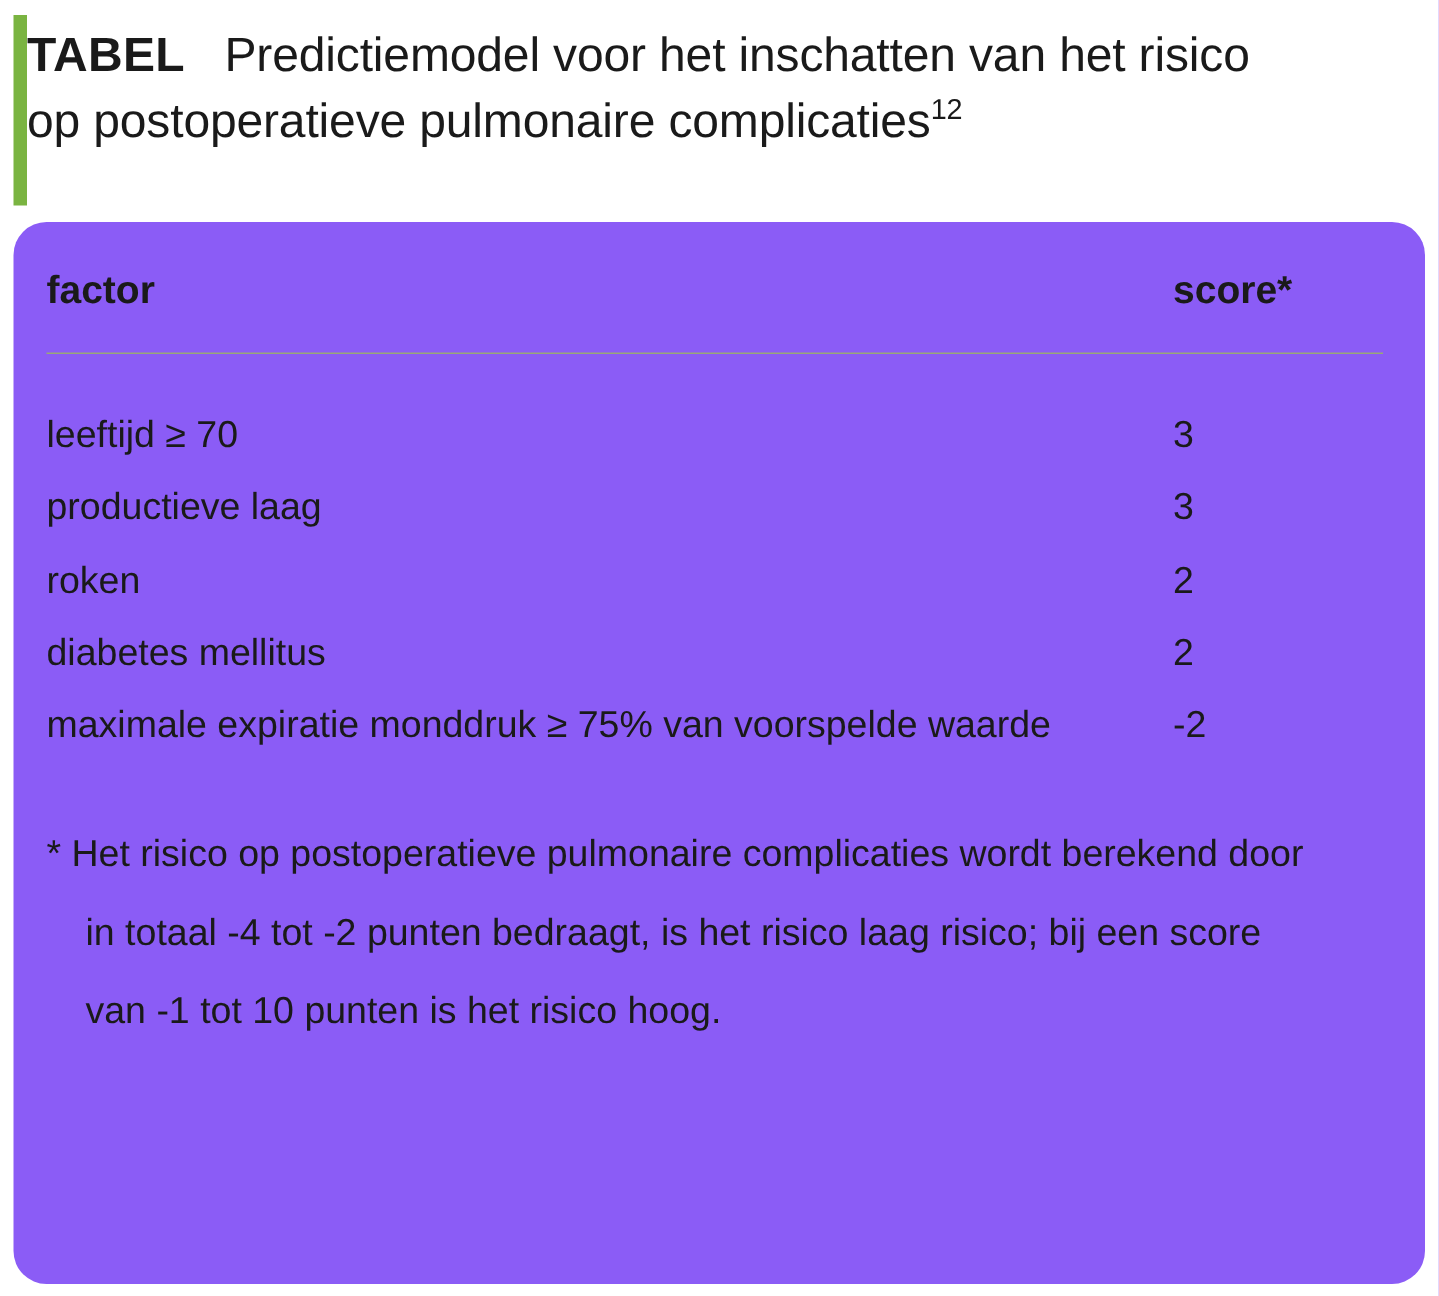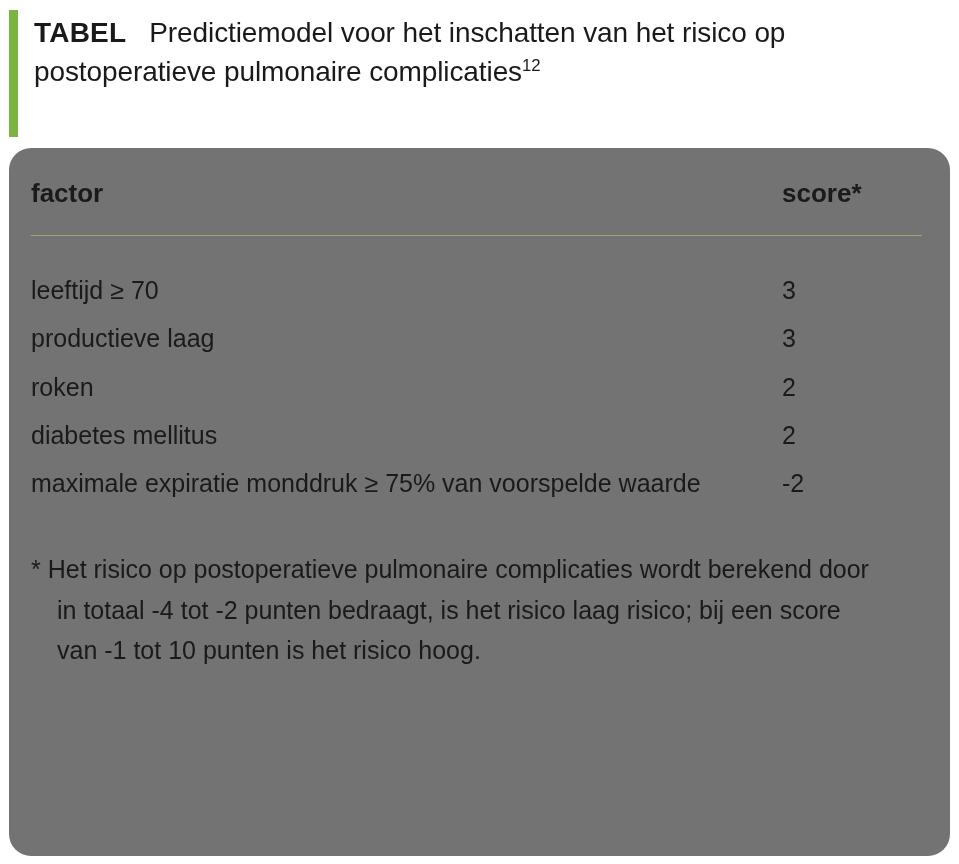--- a/index.html
+++ b/index.html
@@ -29,23 +29,23 @@
   }
   .accent-bar {
     position: absolute;
     left: 9px;
     top: 10px;
     width: 9px;
     height: 127px;
     background: #7ab441;
   }
   .caption {
-    margin-left: 34px;
+    margin-left: 18px;
     margin-right: 100px;
-    font-size: 28px;
+    font-size: 32px;
     line-height: 1.38;
     letter-spacing: -0.1px;
   }
   .caption .label {
     font-weight: bold;
     letter-spacing: 0.2px;
   }
   .caption .title {
     font-weight: normal;
   }
@@ -55,21 +55,21 @@
     line-height: 0;
   }
 
   
   .panel {
     position: absolute;
     left: 9px;
     top: 148px;
     width: 941px;
     height: 708px;
-    background: #737373;
+    background: #8b5cf6;
     border-radius: 22px;
     box-sizing: border-box;
     padding: 22px 28px 0 22px;
   }
 
   table.tbl {
     width: 100%;
     border-collapse: collapse;
     font-size: 25px;
   }
@@ -106,20 +106,21 @@
   }
 
   .footnote {
     margin-top: 42px;
     font-size: 25px;
     line-height: 1.62;
     padding-right: 10px;
   }
   .footnote .fn-line {
     display: block;
+    margin-top: 12px;
   }
   .footnote .fn-line.indent {
     padding-left: 26px;
   }
 </style>
 </head>
 <body>
 
 <div class="page">
 

